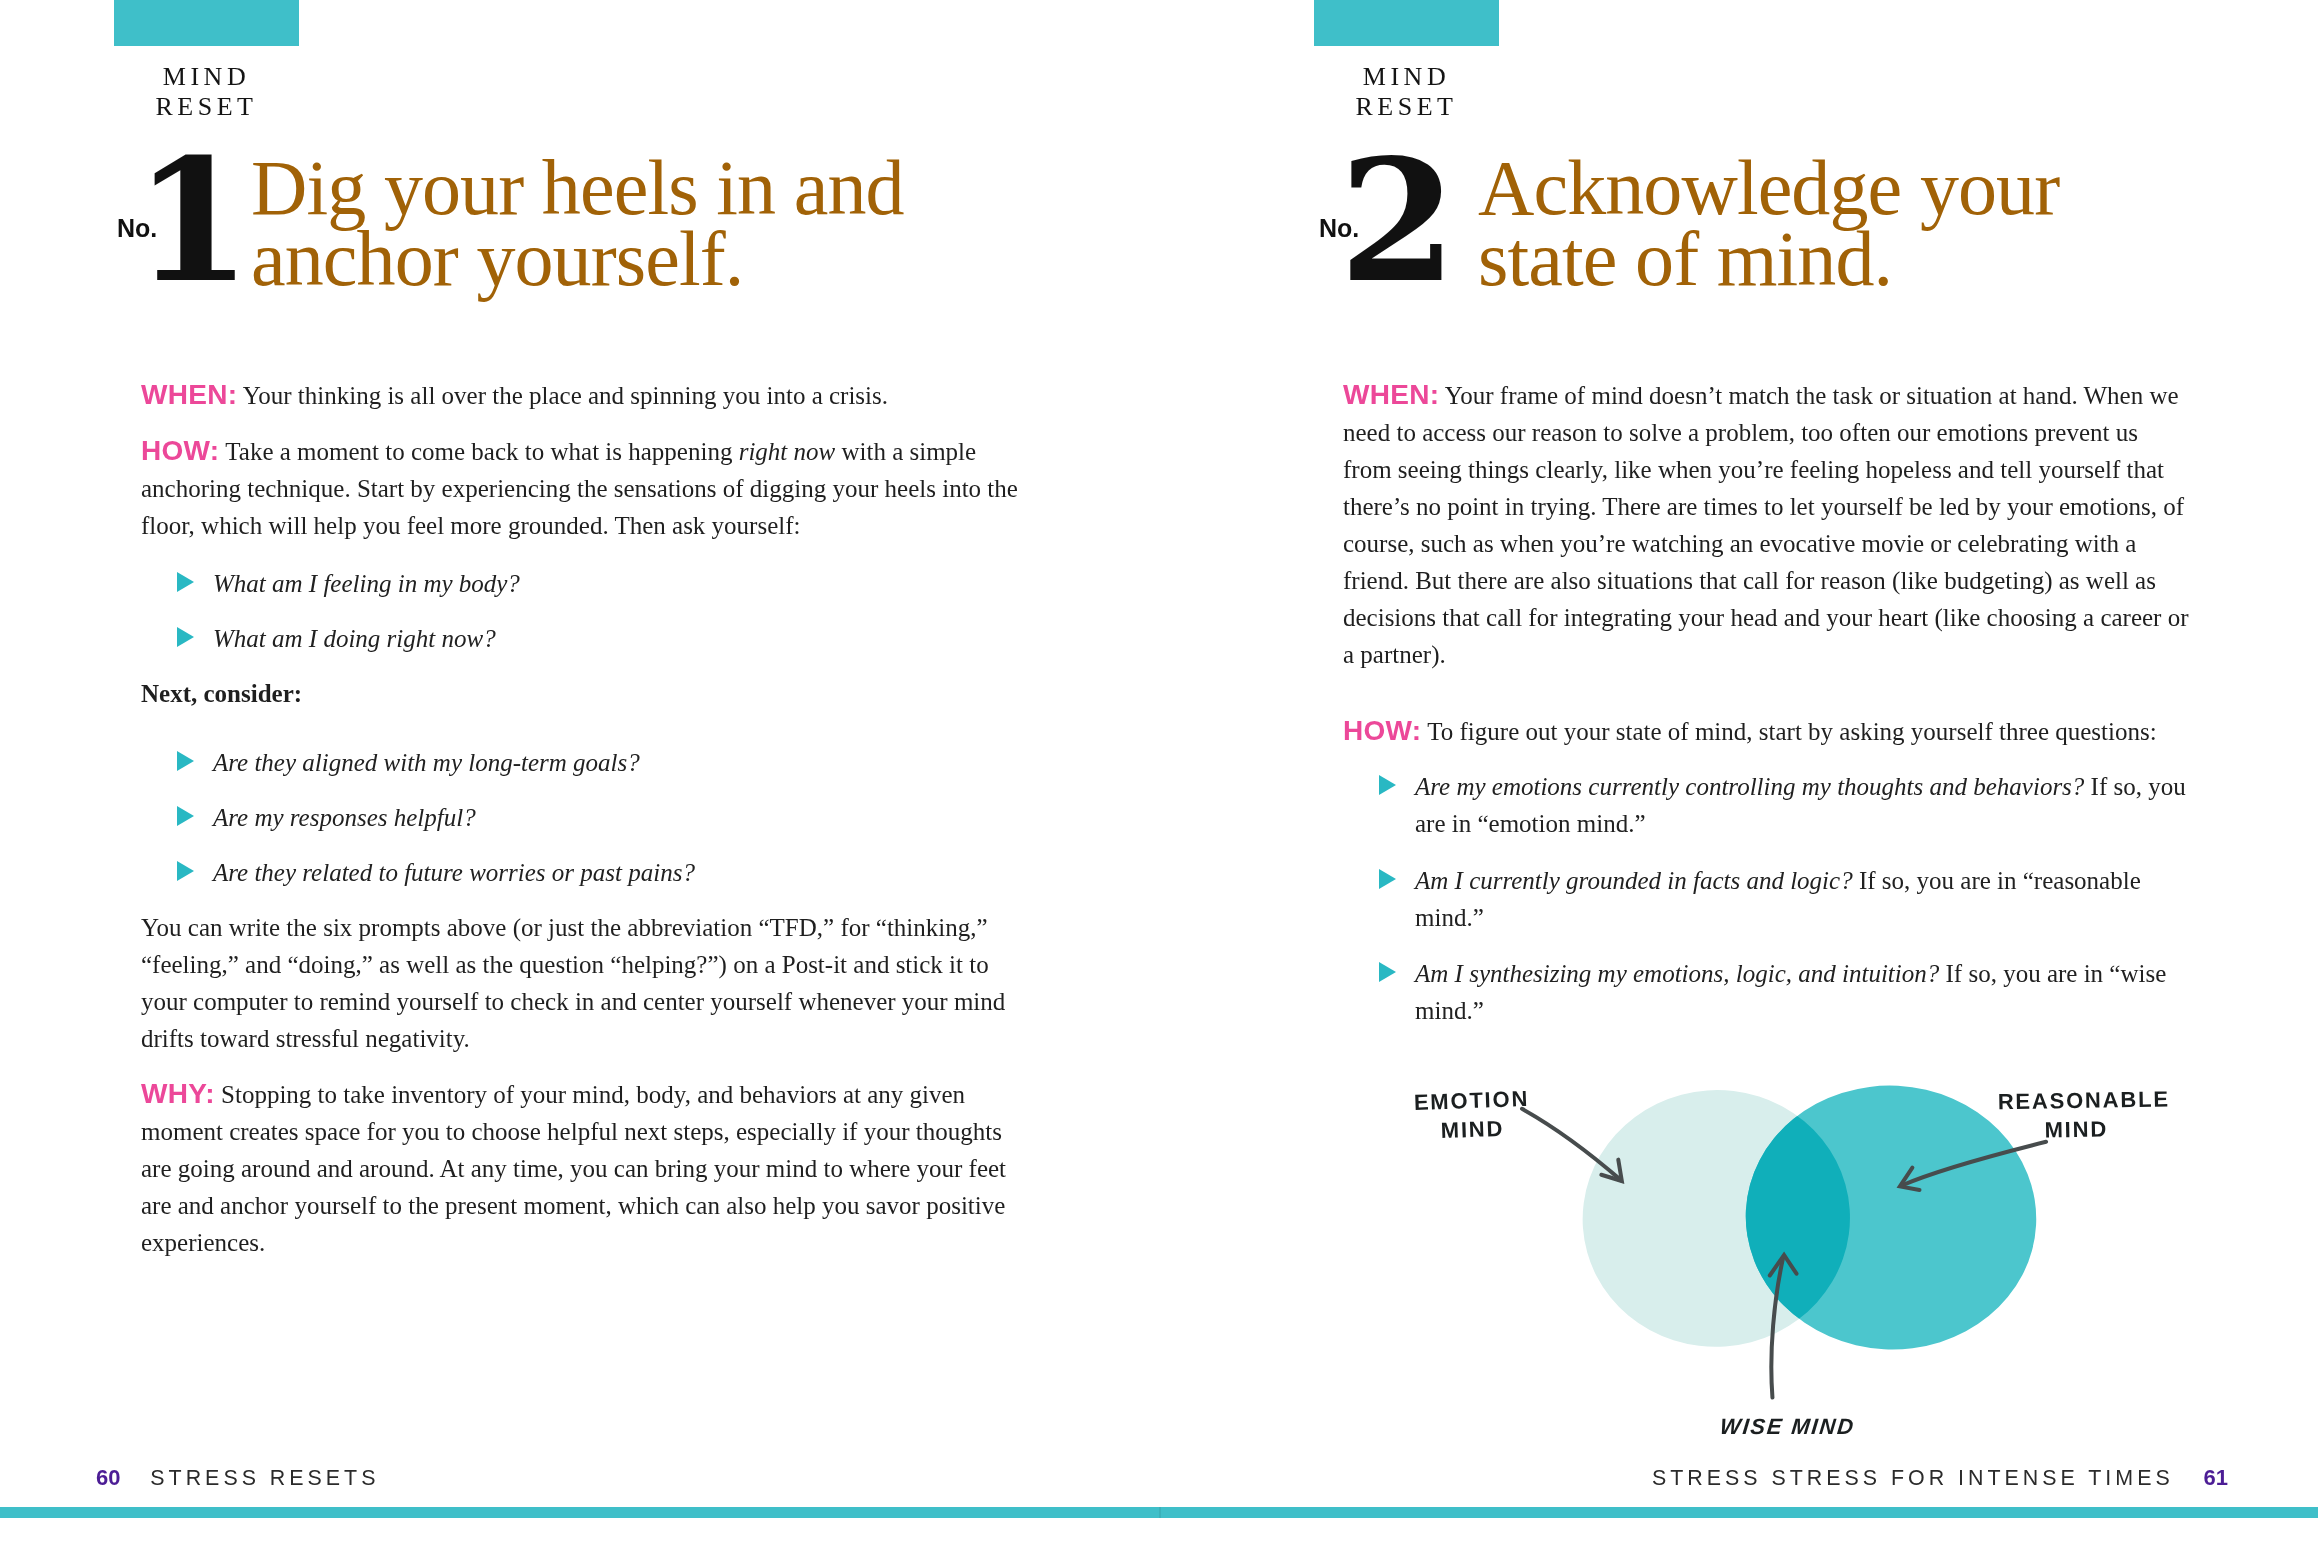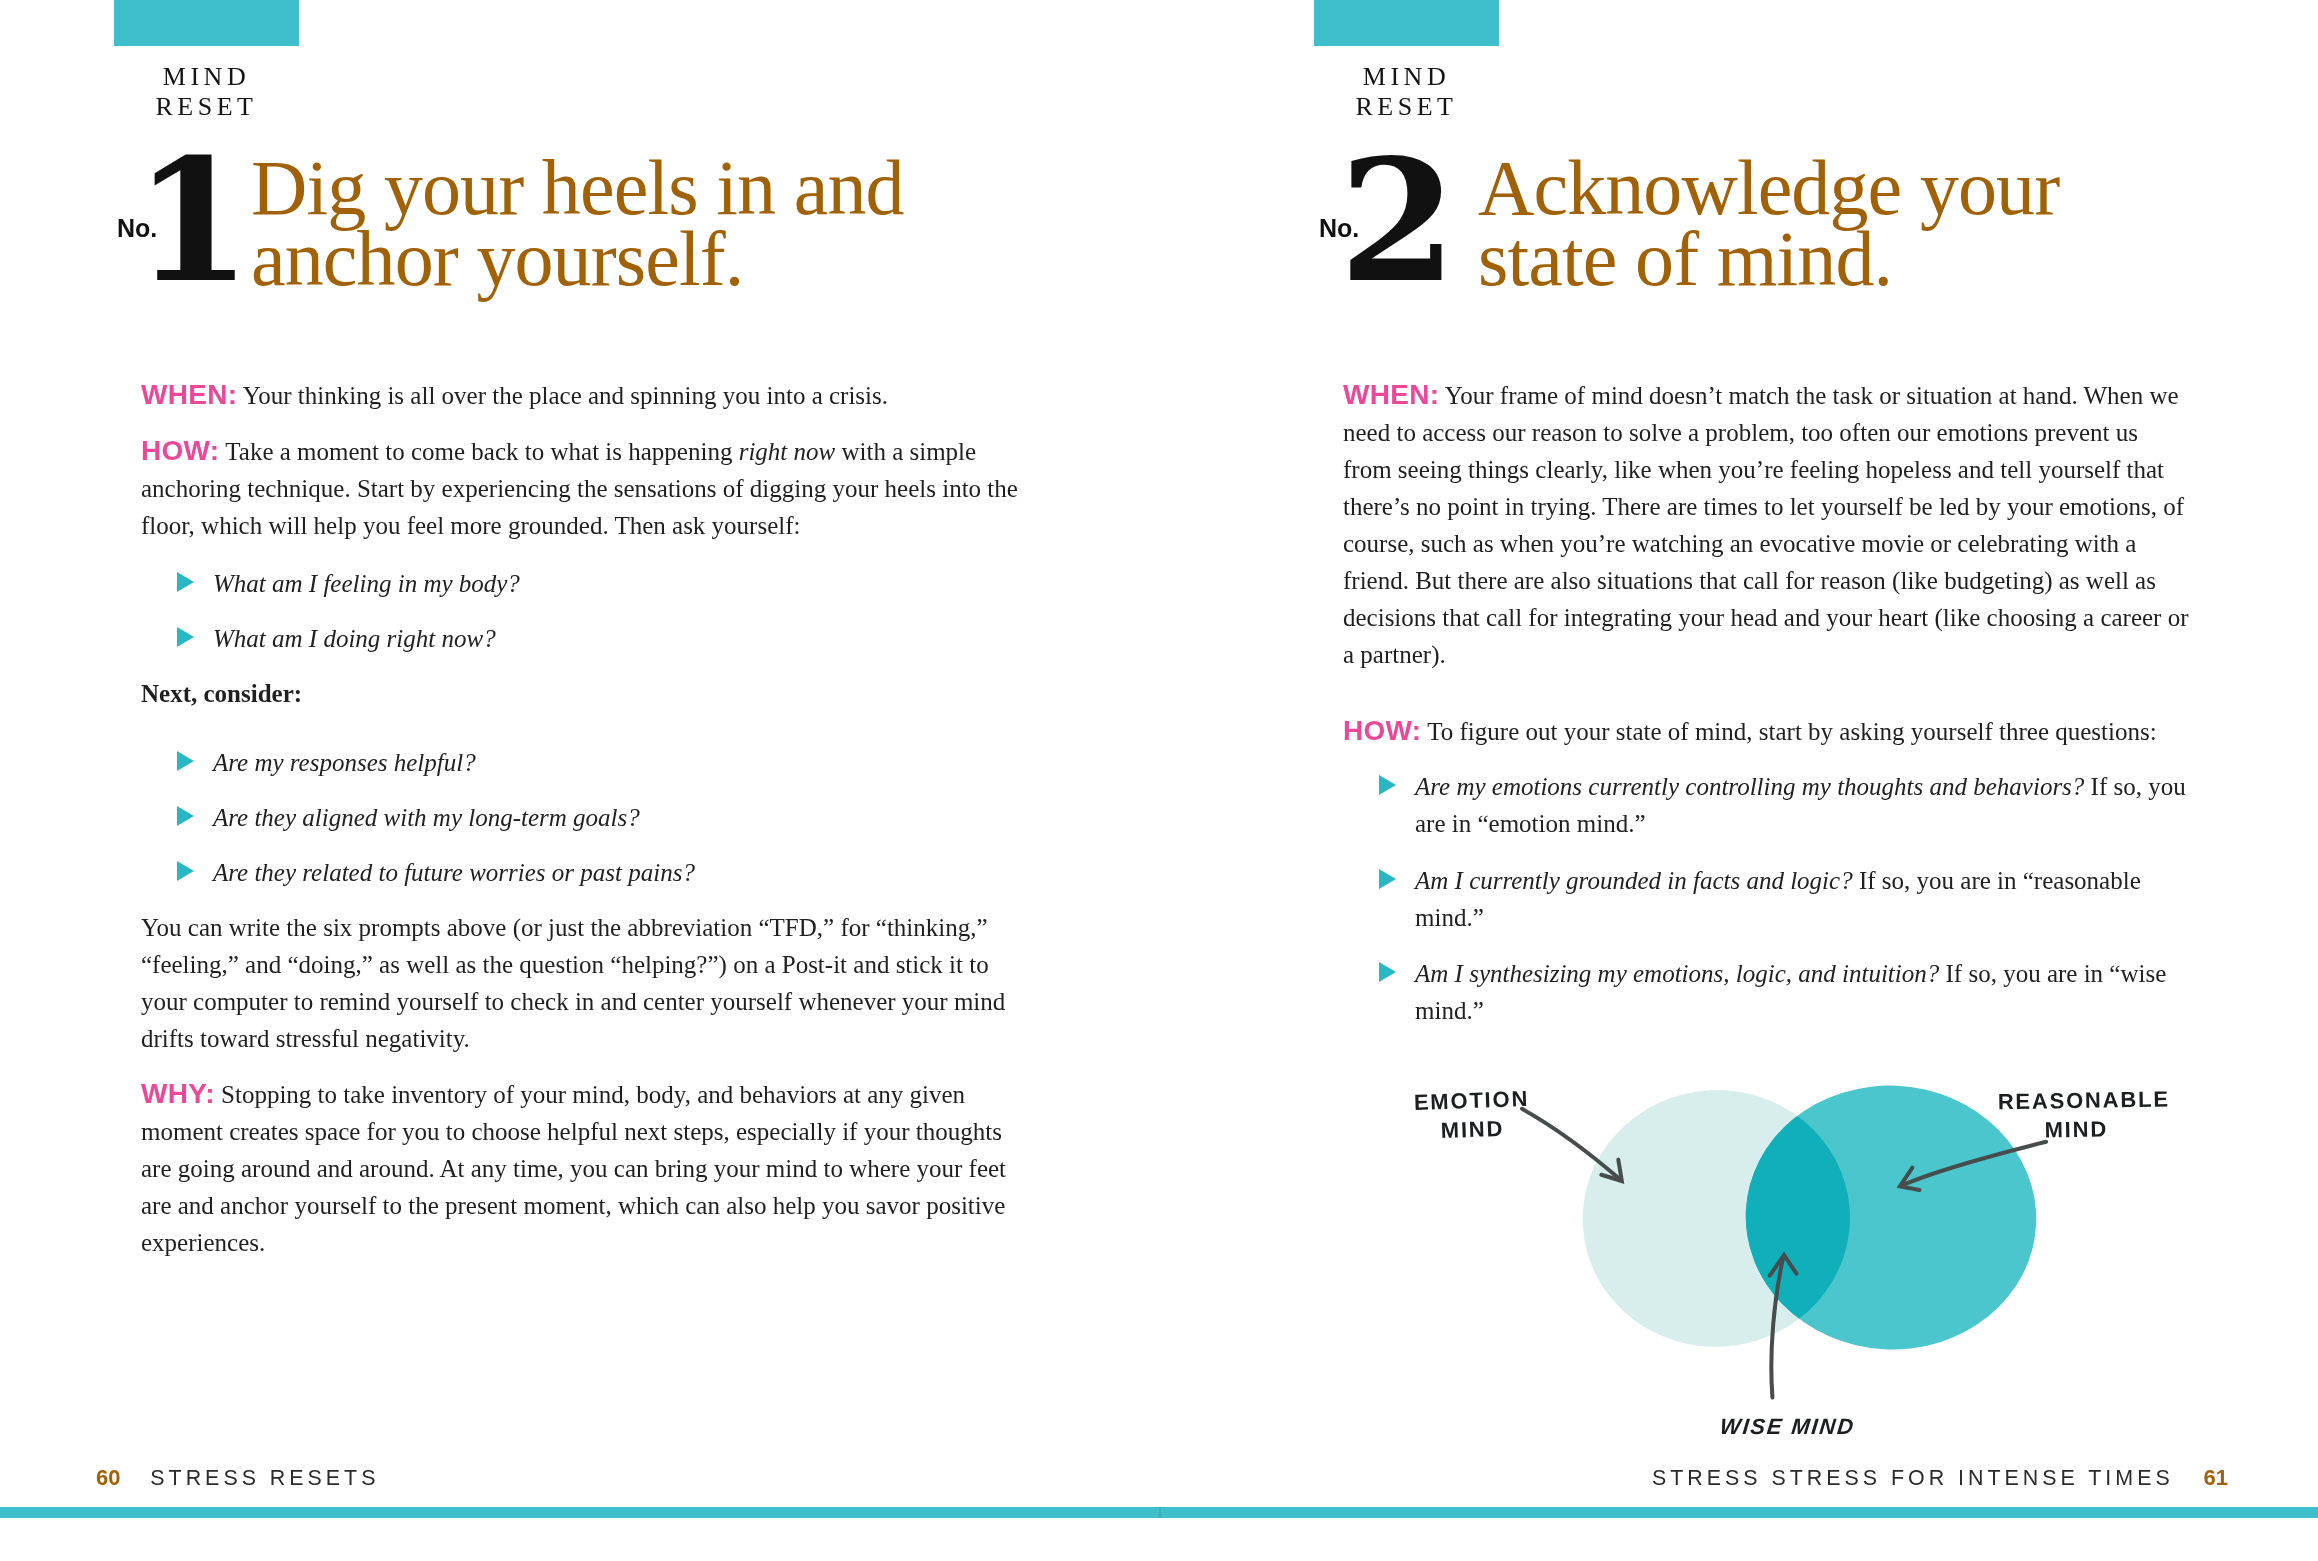--- a/index.html
+++ b/index.html
@@ -22,21 +22,21 @@
   .bullets{margin:3.6px 0 3.6px 0;}
   .bullet{display:flex;align-items:flex-start;margin-bottom:18px;}
   .tri{flex:0 0 auto;width:0;height:0;margin:7.1px 0 0 36px;
        border-left:17px solid #29b8c3;border-top:10.7px solid transparent;
        border-bottom:10.7px solid transparent;}
   .btext{margin-left:19px;font-size:25px;line-height:37px;}
   .btext i{font-style:italic;}
   .mb36{margin-bottom:32px;font-weight:bold;}
   .footer{position:absolute;top:1465px;font-family:"Liberation Sans", sans-serif;
           font-size:21.4px;letter-spacing:4px;color:#2b2b2b;white-space:nowrap;}
-  .pagenum{font-weight:bold;letter-spacing:0;font-size:22px;color:#a16207;}
+  .pagenum{font-weight:bold;letter-spacing:0;font-size:22px;color:#4c1d95;}
   .bottombar{position:absolute;left:0;top:1507px;width:2319px;height:54px;background:#3fbfc9;}
   .gutterline{position:absolute;left:1159px;top:1507px;width:1.8px;height:54px;background:rgba(0,0,0,0.07);}
   .venn{position:absolute;left:1391px;top:1066px;}
   .hand{position:absolute;font-family:"Liberation Sans", sans-serif;font-weight:bold;
         font-size:22px;line-height:29px;letter-spacing:1.8px;color:#1b1f20;text-align:center;
         white-space:pre-line;}
   .tilt-l{transform:rotate(-2deg);}
   .tilt-r{transform:rotate(-1deg);}
   .ital{font-style:italic;transform:skewX(-6deg);}
 </style>
@@ -68,25 +68,25 @@
           <span class="tri"></span>
           <span class="btext"><i>What am I doing right now?</i></span>
         </div>
       </div>
 
       <p class="body mb36">Next, consider:</p>
 
       <div class="bullets" style="margin-bottom:16px;">
         <div class="bullet">
           <span class="tri"></span>
-          <span class="btext"><i>Are my responses helpful?</i></span>
+          <span class="btext"><i>Are they aligned with my long-term goals?</i></span>
         </div>
         <div class="bullet">
           <span class="tri"></span>
-          <span class="btext"><i>Are they aligned with my long-term goals?</i></span>
+          <span class="btext"><i>Are my responses helpful?</i></span>
         </div>
         <div class="bullet">
           <span class="tri"></span>
           <span class="btext"><i>Are they related to future worries or past pains?</i></span>
         </div>
       </div>
 
       <p class="body">You can write the six prompts above (or just the abbreviation “TFD,” for “thinking,” “feeling,” and “doing,” as well as the question “helping?”) on a Post-it and stick it to your computer to remind yourself to check in and center yourself whenever your mind drifts toward stressful negativity.</p>
 
       <p class="body"><b class="lead">WHY:</b> <span>Stopping to take inventory of your mind, body, and behaviors at any given moment creates space for you to choose helpful next steps, especially if your thoughts are going around and around. At any time, you can bring your mind to where your feet are and anchor yourself to the present moment, which can also help you savor positive experiences.</span></p>

